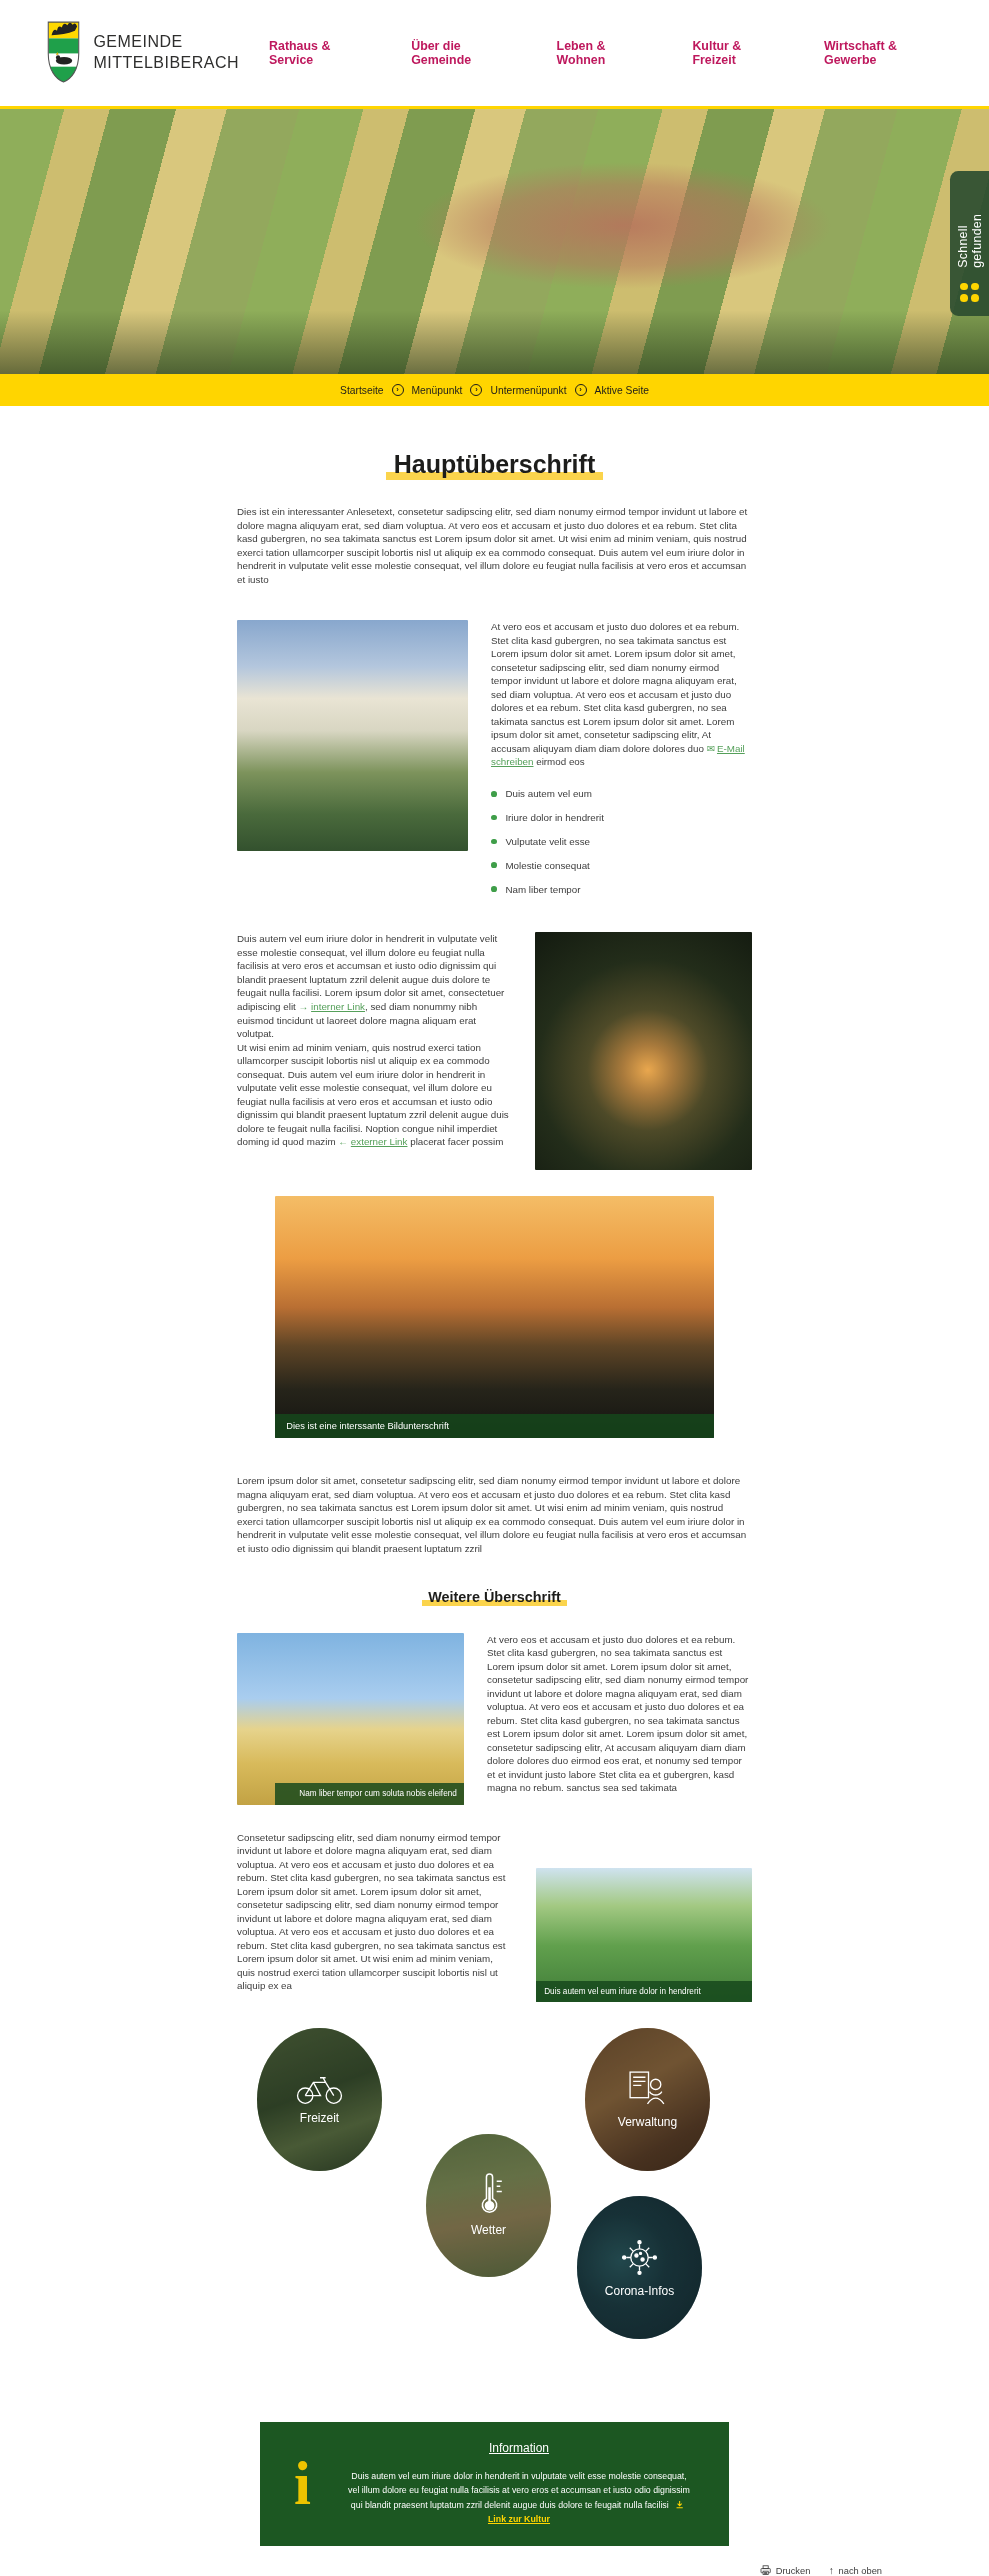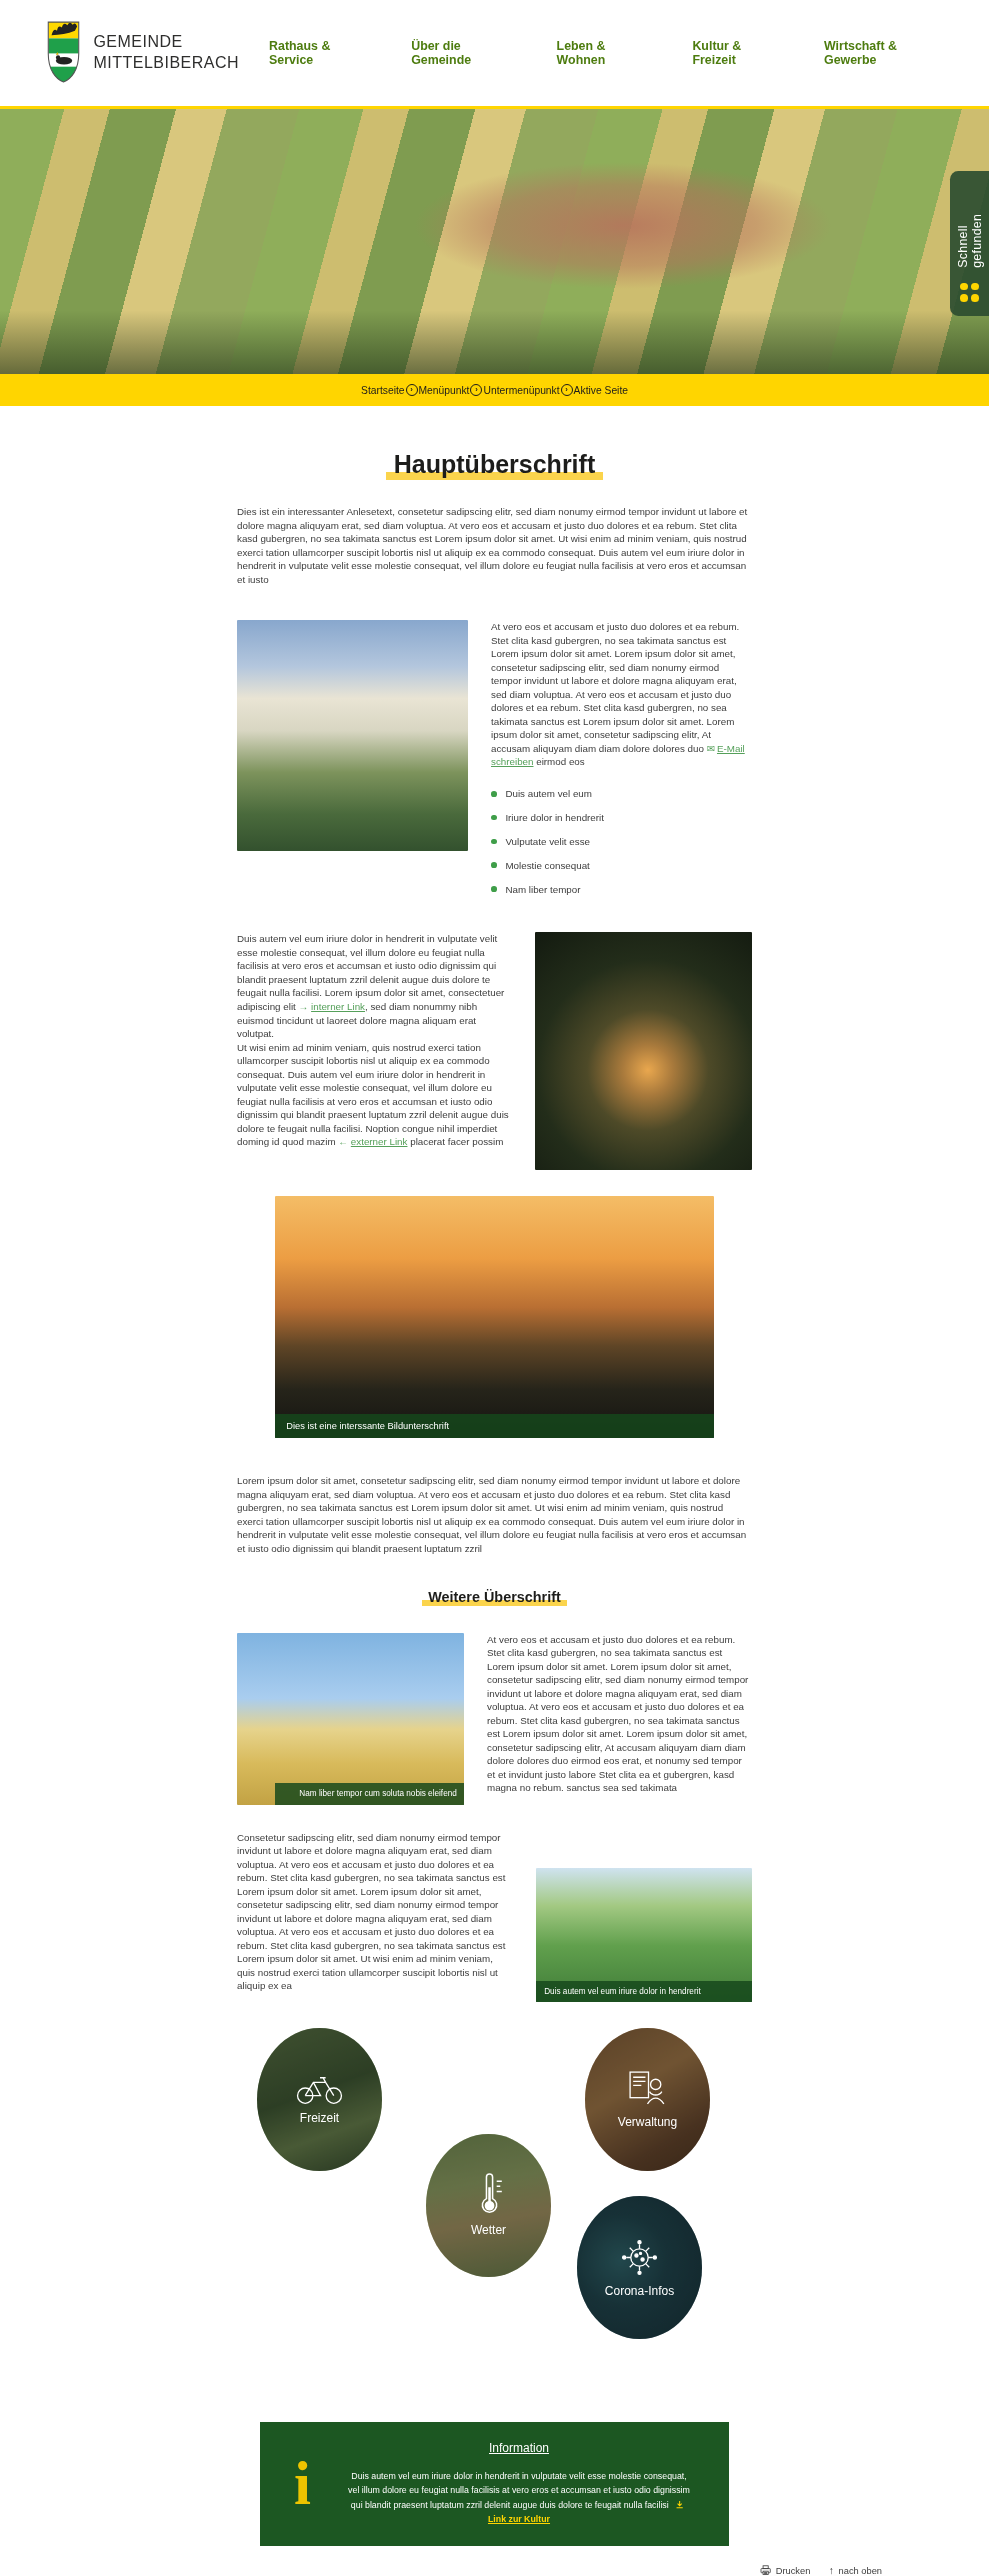--- a/index.html
+++ b/index.html
@@ -3,35 +3,35 @@
 <meta charset="utf-8">
 <style>
   html,body{margin:0;padding:0;}
   body{width:989px;background:#fff;color:#3d3d3d;font-family:"Liberation Sans",sans-serif;}
   a{cursor:pointer;}
   
   .header{height:106px;display:flex;align-items:center;justify-content:space-between;padding:0 62px 0 47px;box-sizing:border-box;background:#fff;}
   .brand{display:flex;align-items:center;gap:13.4px;}
   .brand-name{font-size:16px;letter-spacing:0.5px;color:#2e2e2d;line-height:1.3;font-weight:500;}
   .nav{display:flex;gap:25px;font-size:12.4px;font-weight:700;color:#1d1d1b;}
-  .nav a{color:#4d7c0f;text-decoration:none;padding-left:30px;}
+  .nav a{color:#be185d;text-decoration:none;padding-left:30px;}
   .yellow-line{height:3.1px;background:#ffd500;}
   
   .hero{position:relative;height:265px;overflow:hidden;
     background:
       linear-gradient(0deg, rgba(33,52,24,.6) 0%, rgba(33,52,24,0) 24%),
       radial-gradient(ellipse 289px 88px at 63% 44%, rgba(182,116,92,.9) 0%, rgba(182,116,92,.5) 46%, rgba(182,116,92,0) 72%),
       repeating-linear-gradient(105deg, #8fae5a 0 62px, #cdbd6f 62px 106px, #7f9c50 106px 170px, #d9c77d 170px 219px, #93a85d 219px 289px);
   }
   .quick-tab{position:absolute;right:0;top:62px;width:39px;height:145px;background:rgba(45,77,48,.93);border-radius:8.2px 0 0 8.2px;display:flex;flex-direction:column;align-items:center;justify-content:flex-end;padding:12.4px 0 14.4px;box-sizing:border-box;}
   .quick-tab .vlabel{writing-mode:vertical-rl;transform:rotate(180deg);color:#fff;font-size:12.4px;margin-bottom:14.4px;letter-spacing:0.3px;}
   .dots{display:grid;grid-template-columns:repeat(2,7.7px);grid-gap:3.6px;}
   .dot{width:7.7px;height:7.7px;border-radius:50%;background:#ffd500;}
   
-  .breadcrumb{height:32px;background:#ffd500;display:flex;align-items:center;justify-content:center;gap:1px;font-size:10.3px;color:#1d1d1b;}
+  .breadcrumb{height:32px;background:#ffd500;display:flex;align-items:center;justify-content:center;gap:8px;font-size:10.3px;color:#1d1d1b;}
   .breadcrumb a{color:#1d1d1b;text-decoration:none;}
   .crumb-sep{width:12px;height:12px;border:1px solid #1d1d1b;border-radius:50%;display:flex;align-items:center;justify-content:center;font-size:7.7px;font-weight:700;box-sizing:border-box;padding-bottom:0.5px;}
   
   .container{width:515px;margin:0 auto;}
   h1{ text-align:center;margin:44px 0 26px;font-size:25px;font-weight:700;color:#1d1d1b;}
   h2{ text-align:center;margin:10.3px 0 28px;font-size:14.4px;font-weight:700;color:#1d1d1b;}
   .hl{background:linear-gradient(0deg,#fbd44c 0,#fbd44c 7.7px,transparent 7.7px);padding:0 8.2px 2.1px;}
   .hl2{background:linear-gradient(0deg,#fbd44c 0,#fbd44c 5.7px,transparent 5.7px);padding:0 6.2px 1.5px;}
   p.body, .col-text{font-size:9.8px;line-height:1.38;color:#3d3d3d;}
   .intro{margin:0 0 34px;}

